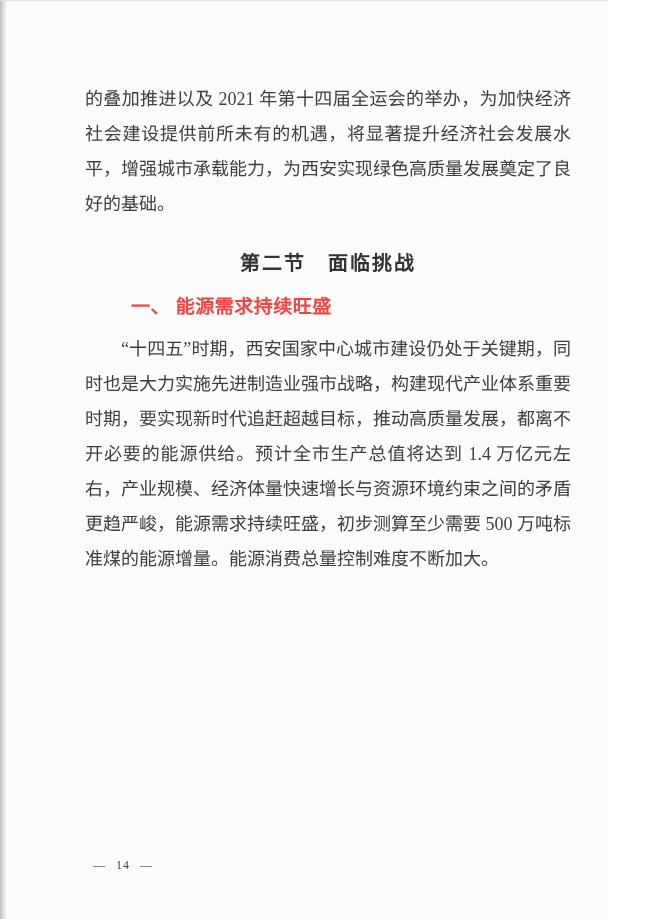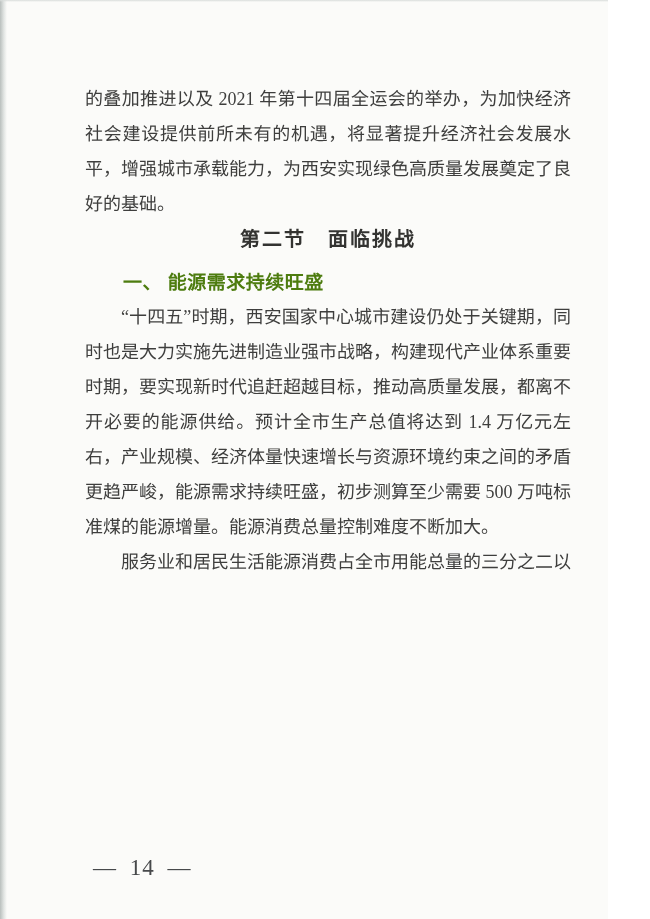--- a/index.html
+++ b/index.html
@@ -40,46 +40,46 @@
   .body-par {
     margin: 0;
     font-size: 18px;
     line-height: 35px;
     text-align: justify;
     text-justify: inter-character;
     color: #3e3e3d;
   }
   .body-par.indent { text-indent: 2em; font-family: Liberation Serif, serif; }
   .section-heading {
-    margin: 0 0 8px 0;
+    margin: 24px 0 8px 0;
     font-size: 20px;
     line-height: 35px;
     font-weight: 600;
     text-align: center;
     letter-spacing: 2px;
     color: #333331;
     font-family: "Liberation Serif", "DejaVu Serif", serif;
   }
   .subheading {
-    margin: 0;
+    margin: 8px;
     font-size: 19px;
     line-height: 35px;
     font-weight: 700;
     text-indent: 2em;
     letter-spacing: 0.5px;
-    color: #4d7c0f;
+    color: #ef4444;
     font-family: "Liberation Sans", "DejaVu Sans", sans-serif;
   }
   .footer {
     position: absolute;
     left: 93px;
     top: 855px;
   }
   .page-number {
-    font-size: 23px;
+    font-size: 12px;
     letter-spacing: 1px;
     word-spacing: 6px;
     color: #47494b;
     font-family: "Liberation Serif", "DejaVu Serif", serif;
   }
 </style>
 </head>
 <body>
 
 <div class="page">
@@ -93,21 +93,20 @@
 
     <h2 class="section-heading">第二节　面临挑战</h2>
 
     <h3 class="subheading">一、 能源需求持续旺盛</h3>
 
     <p class="body-par indent">“十四五”时期，西安国家中心城市建设仍处于关键期，同时也是大力实施先进制造业强市战略，构建现代产业体系重要时期，要实现新时代追赶超越目标，推动高质量发展，都离不开必要的能源供给。预计全市生产总值将达到 1.4 万亿元左右，产业规模、经济体量快速增长与资源环境约束之间的矛盾更趋严峻，能源需求持续旺盛，初步测算至少需要 500 万吨标准煤的能源增量。能源消费总量控制难度不断加大。</p>
 
 
 
 
-    <p class="body-par indent">服务业和居民生活能源消费占全市用能总量的三分之二以</p>
 
   </main>
 
   <footer class="footer">
     <span class="page-number">— 14 —</span>
   </footer>
 
 </div>
 
 </body></html>

